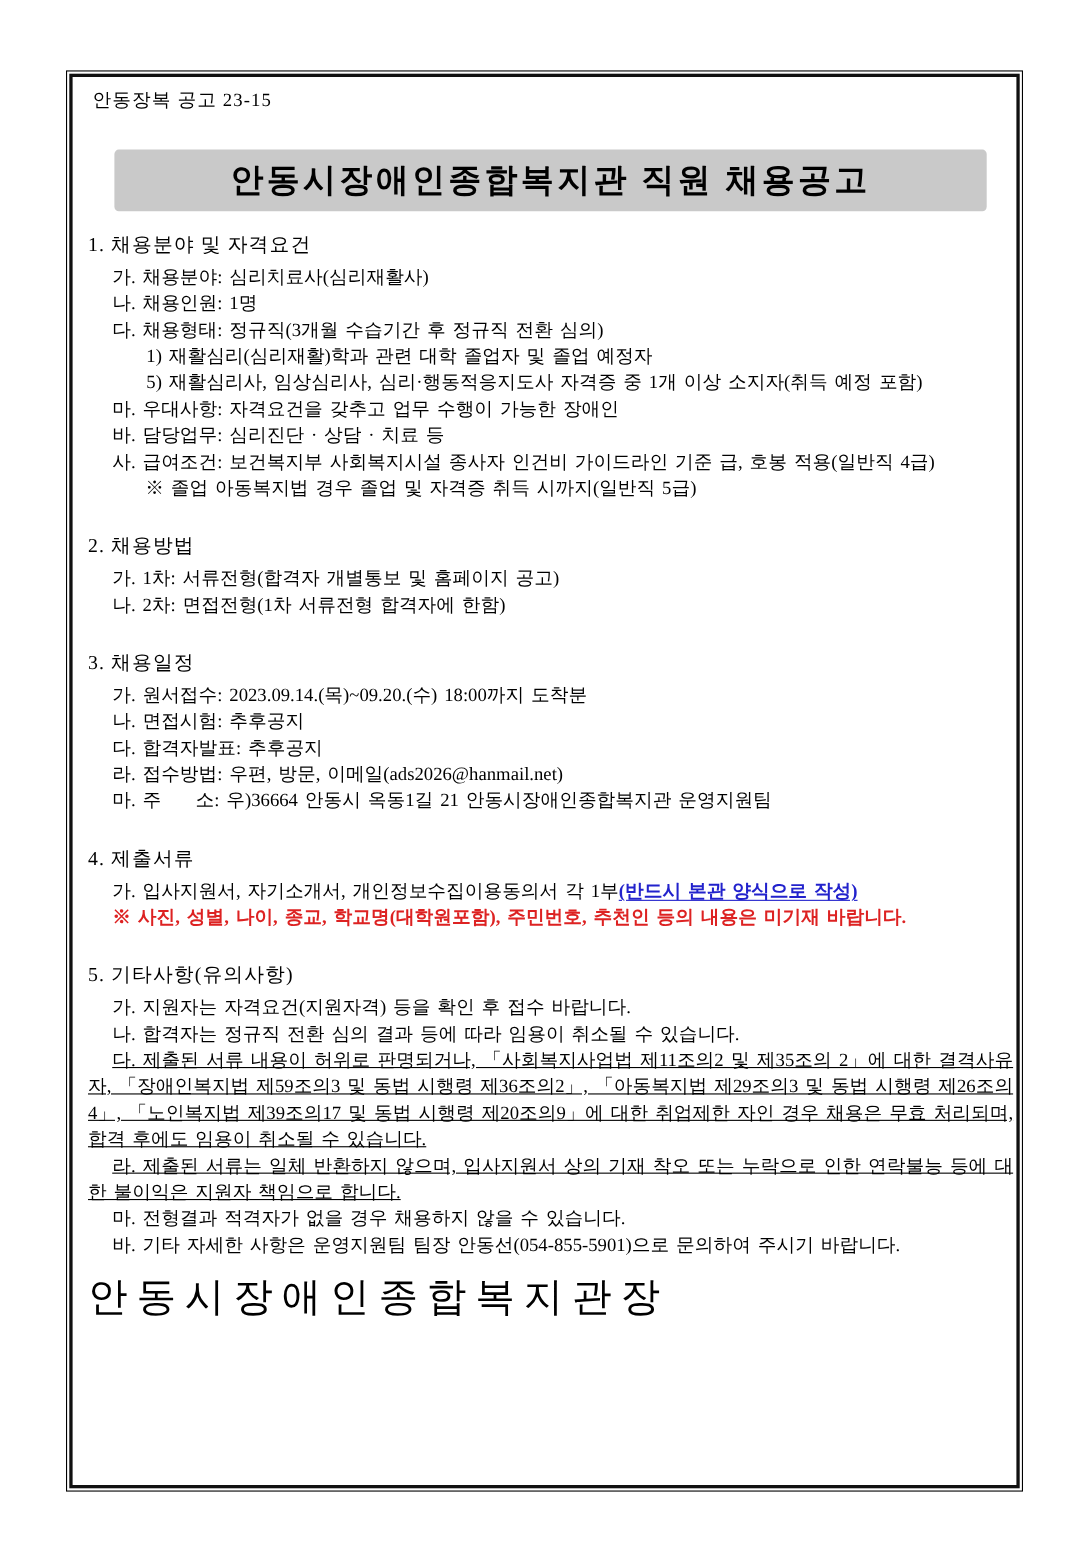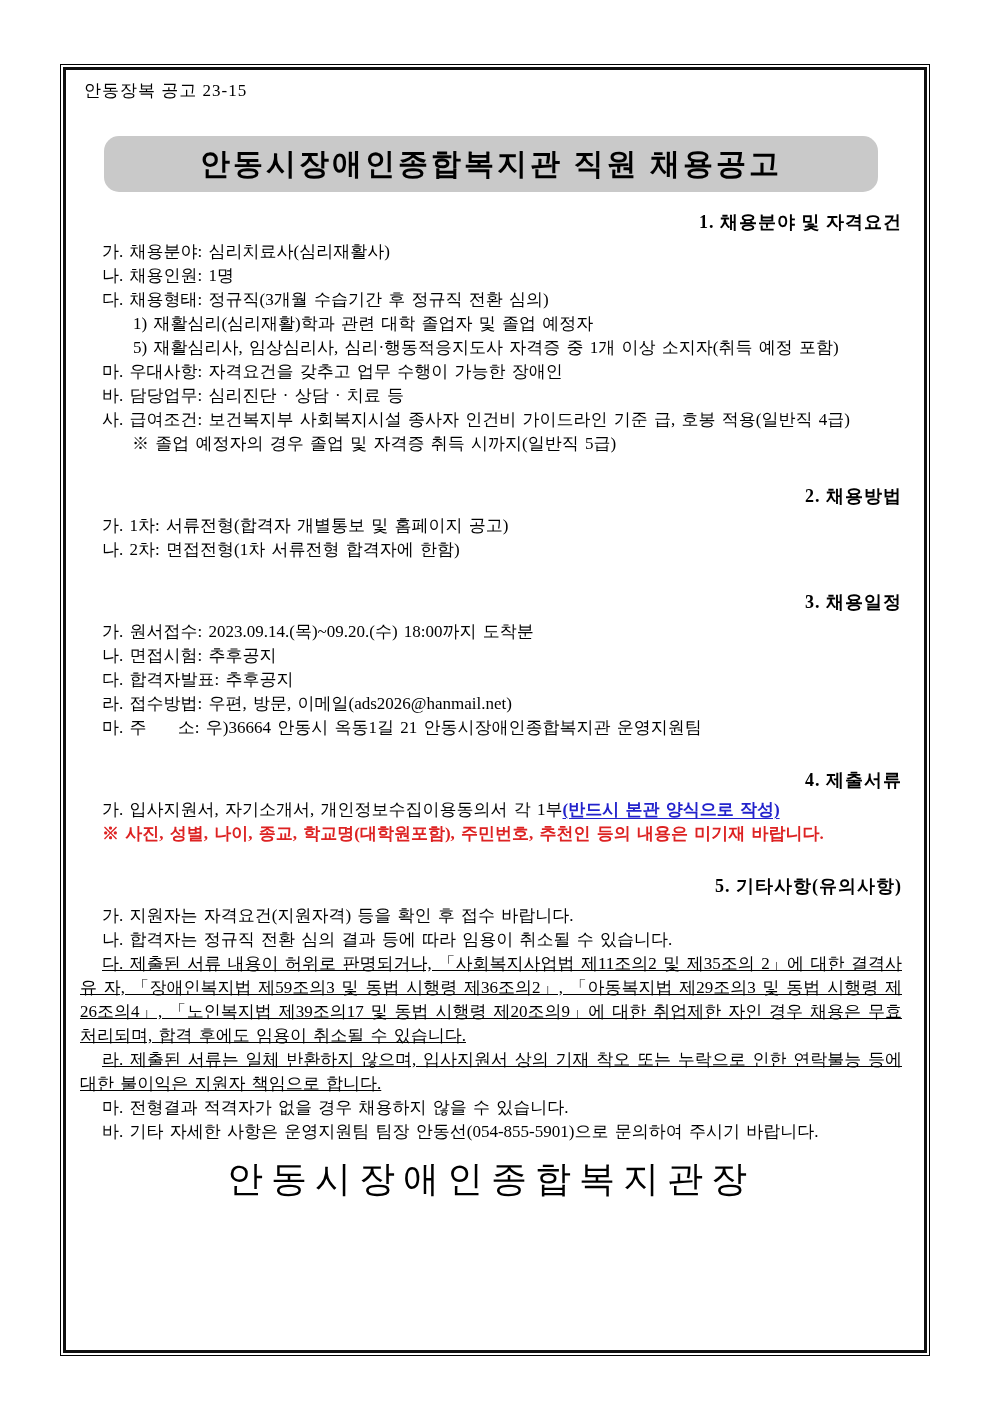--- a/index.html
+++ b/index.html
@@ -14,55 +14,54 @@
     position: absolute; left: 60px; top: 64px;
     width: 870px; height: 1292px;
     border: 1px solid #000;
     padding: 2px;
     box-sizing: border-box;
   }
   .frame-inner {
     width: 100%; height: 100%;
     border: 3px solid #101010;
     box-sizing: border-box;
-    padding: 4px 22px 0 14px;
+    padding: 4px 3px 0 14px;
     overflow: hidden;
   }
   .doc-number {
     font-size: 17px; line-height: 22px;
     margin: 6px 0 0 4px;
     letter-spacing: 1px;
   }
   .title-box {
     margin: 34px 24px 0 24px;
     height: 56px;
     background: var(--title-bg, #c9c9c9);
-    border-radius: 15px;
+    border-radius: 4px;
     display: flex; align-items: center; justify-content: center;
   }
   .title-box h1 {
     margin: 0;
     font-size: 30px; font-weight: 700;
     letter-spacing: 3px;
   }
   .intro {
     margin: 42px 2px 0 2px;
     font-size: 17.5px; line-height: 29px;
     text-indent: 34px;
     text-align: justify;
     word-spacing: 3px;
   }
   .sec { margin-top: 30px; }
   .sec.first { margin-top: 20px; }
   .sec-heading {
-    margin: 0 0 8px 16px;
-    font-size: 18px; font-weight: 700;
+    margin: 0 0 8px 0;
+    font-size: 18px; font-weight: 400;
     line-height: 20px;
     letter-spacing: 1px;
-    text-align: right;
   }
   .li {
     font-size: 17px; line-height: 24px;
     word-spacing: 2px;
   }
   .lv1 { margin-left: 22px; }
   .lv2 { margin-left: 53px; }
   .lv3 { margin-left: 52px; }
   .just { text-align: justify; }
   .para { text-indent: 22px; text-align: justify; text-decoration: underline; }
@@ -72,21 +71,20 @@
     text-decoration: underline;
     text-underline-offset: 3px;
   }
   .red {
     color: var(--accent-red, #dd2222);
     font-weight: 700;
     text-underline-offset: 3px;
   }
   .signature {
     margin-top: 12px;
-    text-align: center;
     font-size: 36px;
     letter-spacing: 8px;
     line-height: 46px;
   }
 </style>
 </head>
 <body>
 
 <div class="frame-outer">
   <div class="frame-inner">
@@ -101,21 +99,21 @@
     <div class="sec first">
       <h2 class="sec-heading">1. 채용분야 및 자격요건</h2>
       <div class="li lv1">가. 채용분야: 심리치료사(심리재활사)</div>
       <div class="li lv1">나. 채용인원: 1명</div>
       <div class="li lv1">다. 채용형태: 정규직(3개월 수습기간 후 정규직 전환 심의)</div>
       <div class="li lv2">1) 재활심리(심리재활)학과 관련 대학 졸업자 및 졸업 예정자</div>
       <div class="li lv2 just">5) 재활심리사, 임상심리사, 심리·행동적응지도사 자격증 중 1개 이상 소지자(취득 예정 포함)</div>
       <div class="li lv1">마. 우대사항: 자격요건을 갖추고 업무 수행이 가능한 장애인</div>
       <div class="li lv1">바. 담당업무: 심리진단 · 상담 · 치료 등</div>
       <div class="li lv1 just">사. 급여조건: 보건복지부 사회복지시설 종사자 인건비 가이드라인 기준 급, 호봉 적용(일반직 4급)</div>
-      <div class="li lv3">※ 졸업 예정자의 경우 졸업 및 자격증 취득 시까지(일반직 5급)</div>
+      <div class="li lv3">※ 졸업 아동복지법 경우 졸업 및 자격증 취득 시까지(일반직 5급)</div>
     </div>
 
     <div class="sec">
       <h2 class="sec-heading">2. 채용방법</h2>
       <div class="li lv1">가. 1차: 서류전형(합격자 개별통보 및 홈페이지 공고)</div>
       <div class="li lv1">나. 2차: 면접전형(1차 서류전형 합격자에 한함)</div>
     </div>
 
     <div class="sec">
       <h2 class="sec-heading">3. 채용일정</h2>

